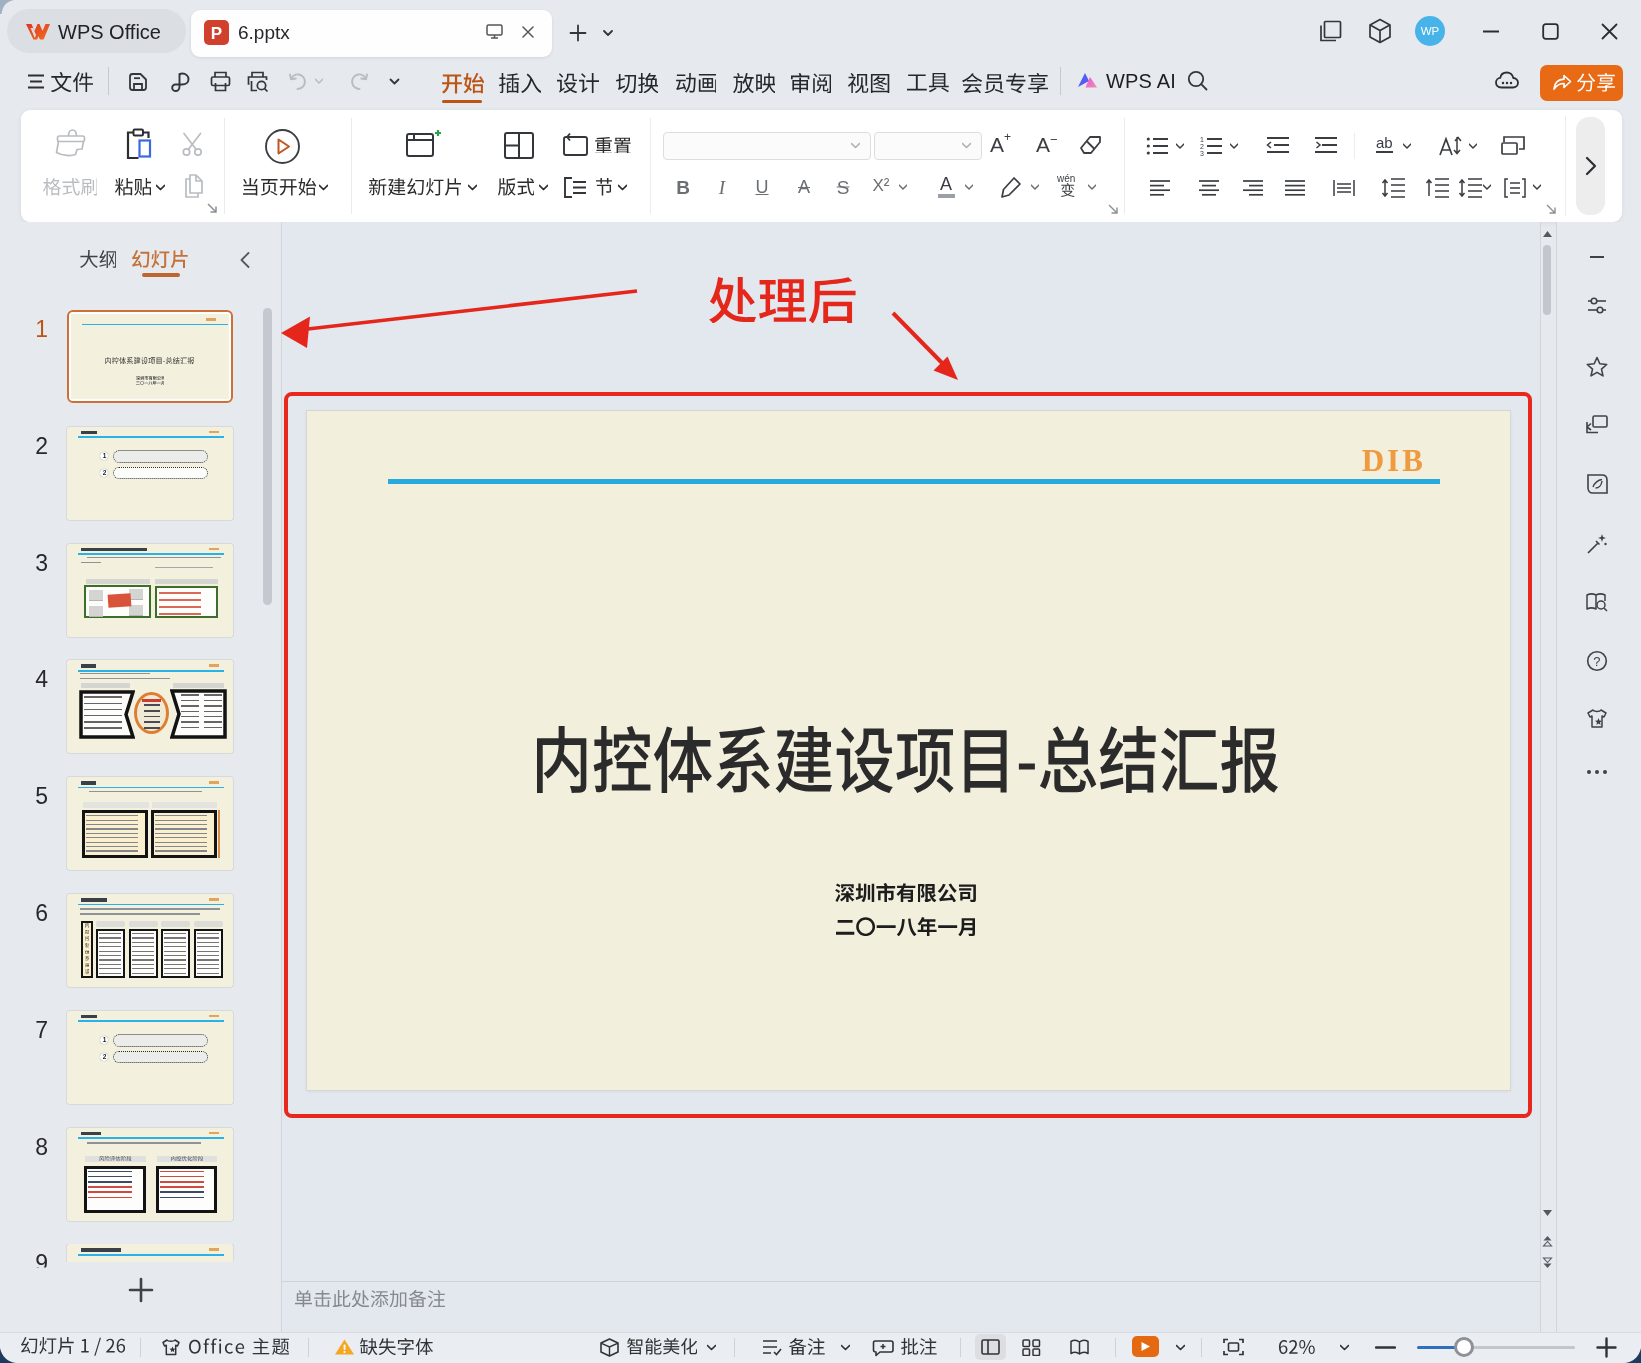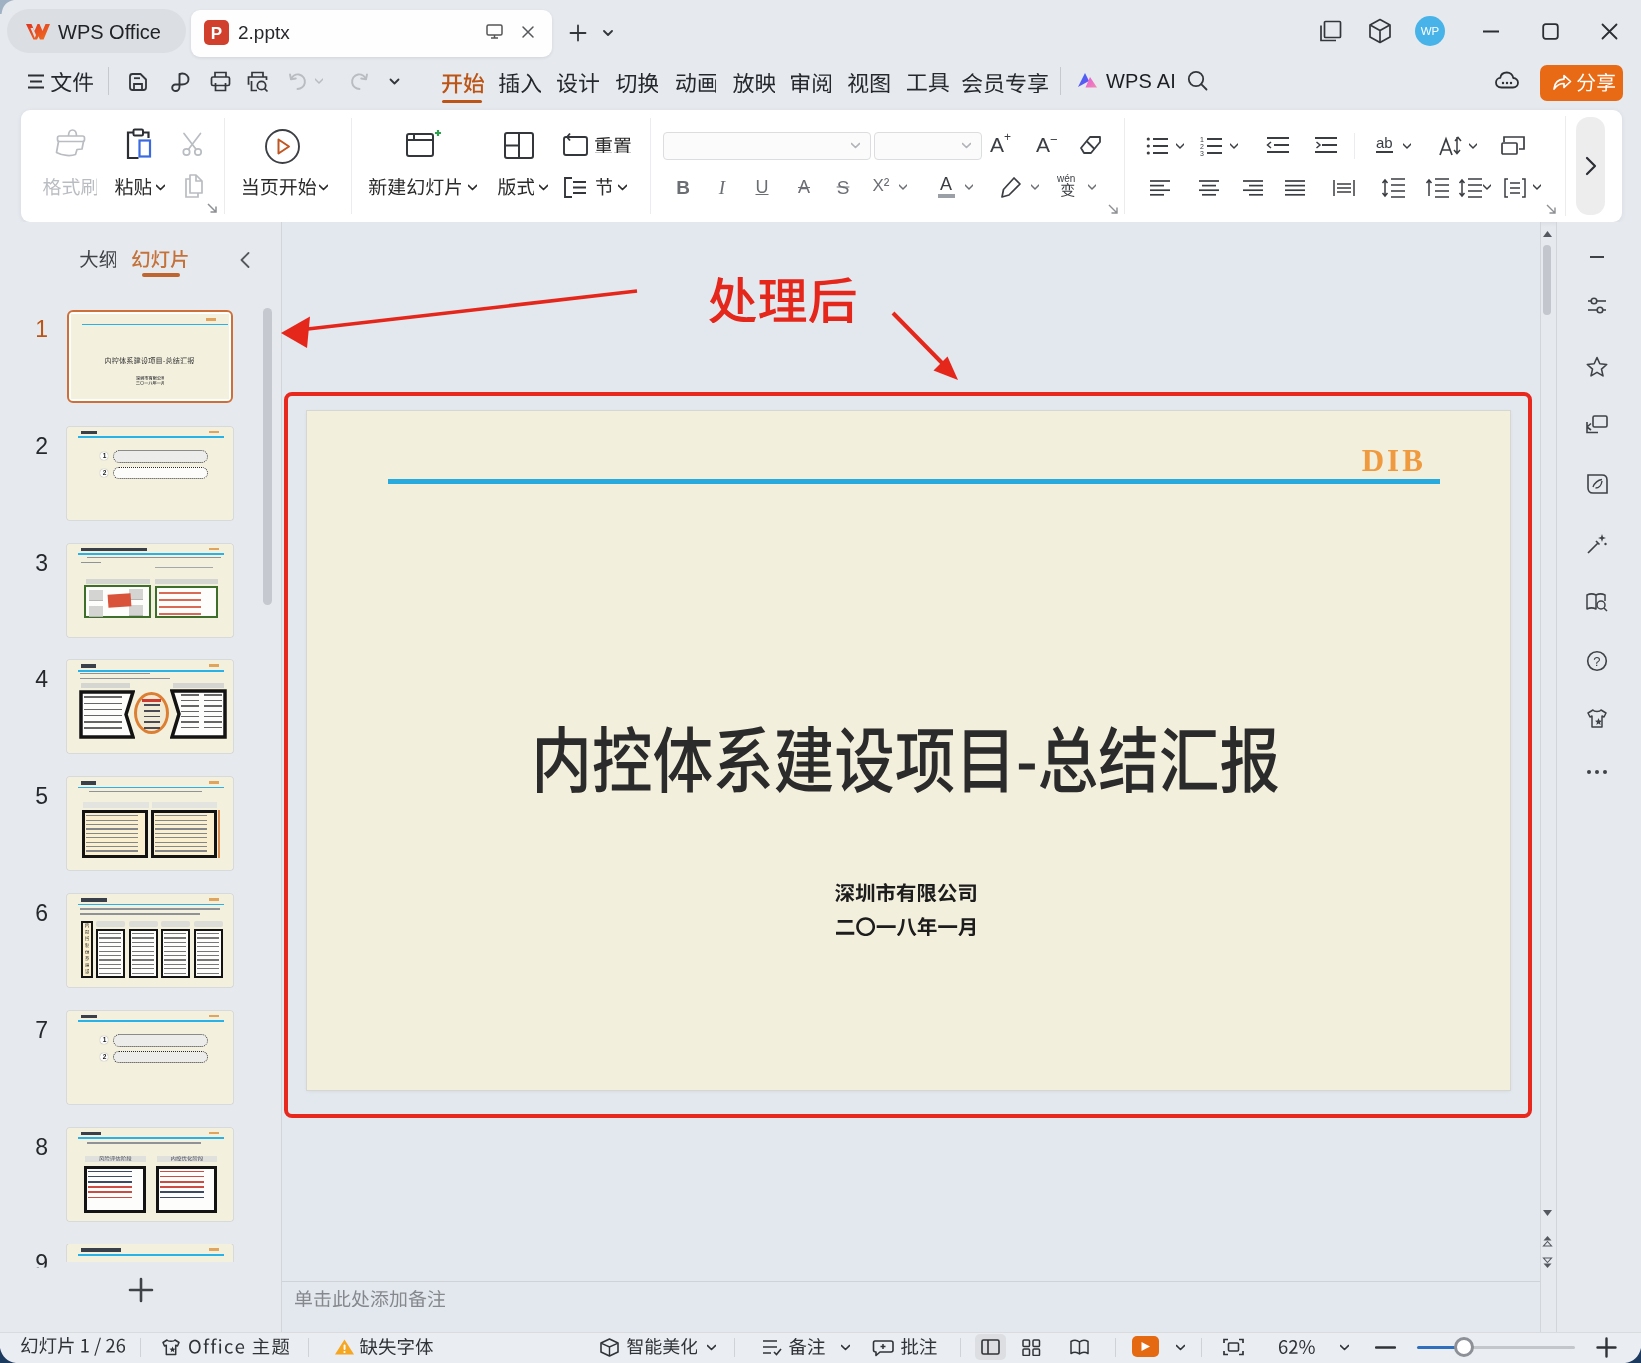--- a/index.html
+++ b/index.html
@@ -11,21 +11,21 @@
 <stop offset="0" stop-color="#e03522"></stop>
         <stop offset="1" stop-color="#f07021"></stop>
       </linearGradient>
     </defs>
 <path d="M1 1 L6.5 1 L9.5 8 L12.5 1 L14.5 1 L17.5 8 L20.5 1 L25 1 L18.6 16.5 L14.9 16.5 L13.5 13.2 L12.1 16.5 L8.4 16.5 Z M5.5 5 L9.8 15 L11 12 L8 5 Z" fill="url(#wg)" fill-rule="evenodd"></path>
   </svg>
 <div style="position:absolute;left:58px;top:22px;font-family:'Liberation Sans', sans-serif;font-size:20px;font-weight:400;color:#212226;white-space:nowrap;line-height:1;">WPS Office</div>
 <div style="position:absolute;left:191px;top:10px;width:361px;height:47px;background:#fefefe;border-radius:9px;box-shadow:0 1px 3px rgba(60,70,90,.12);"></div>
 <div style="position:absolute;left:204px;top:20px;width:25px;height:25px;background:#d0402c;border-radius:5px;"></div>
 <div style="position:absolute;left:216.5px;top:33px;transform:translate(-50%,-50%);font-family:'Liberation Sans', sans-serif;font-size:17px;font-weight:700;color:#fff;white-space:nowrap;line-height:1;">P</div>
-<div style="position:absolute;left:238px;top:23px;font-family:'Liberation Sans', sans-serif;font-size:19px;font-weight:400;color:#26282c;white-space:nowrap;line-height:1;">2.pptx</div>
+<div style="position:absolute;left:238px;top:23px;font-family:'Liberation Sans', sans-serif;font-size:19px;font-weight:400;color:#26282c;white-space:nowrap;line-height:1;">6.pptx</div>
 <svg style="position:absolute;left:486px;top:24px;" width="17" height="15" viewBox="0 0 17 15">
     <rect x="1" y="1" width="15" height="10" rx="1.5" fill="none" stroke="#555" stroke-width="1.5"></rect>
     <line x1="8.5" y1="11" x2="8.5" y2="14" stroke="#555" stroke-width="1.5"></line>
     <line x1="5" y1="14" x2="12" y2="14" stroke="#555" stroke-width="1.5"></line>
   </svg>
 <svg style="position:absolute;left:521px;top:25px;" width="14" height="14" viewBox="0 0 14 14">
     <path d="M2 2 L12 12 M12 2 L2 12" stroke="#55585c" stroke-width="1.5" stroke-linecap="round"></path>
   </svg>
 <svg style="position:absolute;left:566px;top:21px;" width="24" height="24" viewBox="0 0 24 24">
     <path d="M12 4.5 L12 19.5 M4.5 12 L19.5 12" stroke="#33363a" stroke-width="1.8" stroke-linecap="round"></path>

